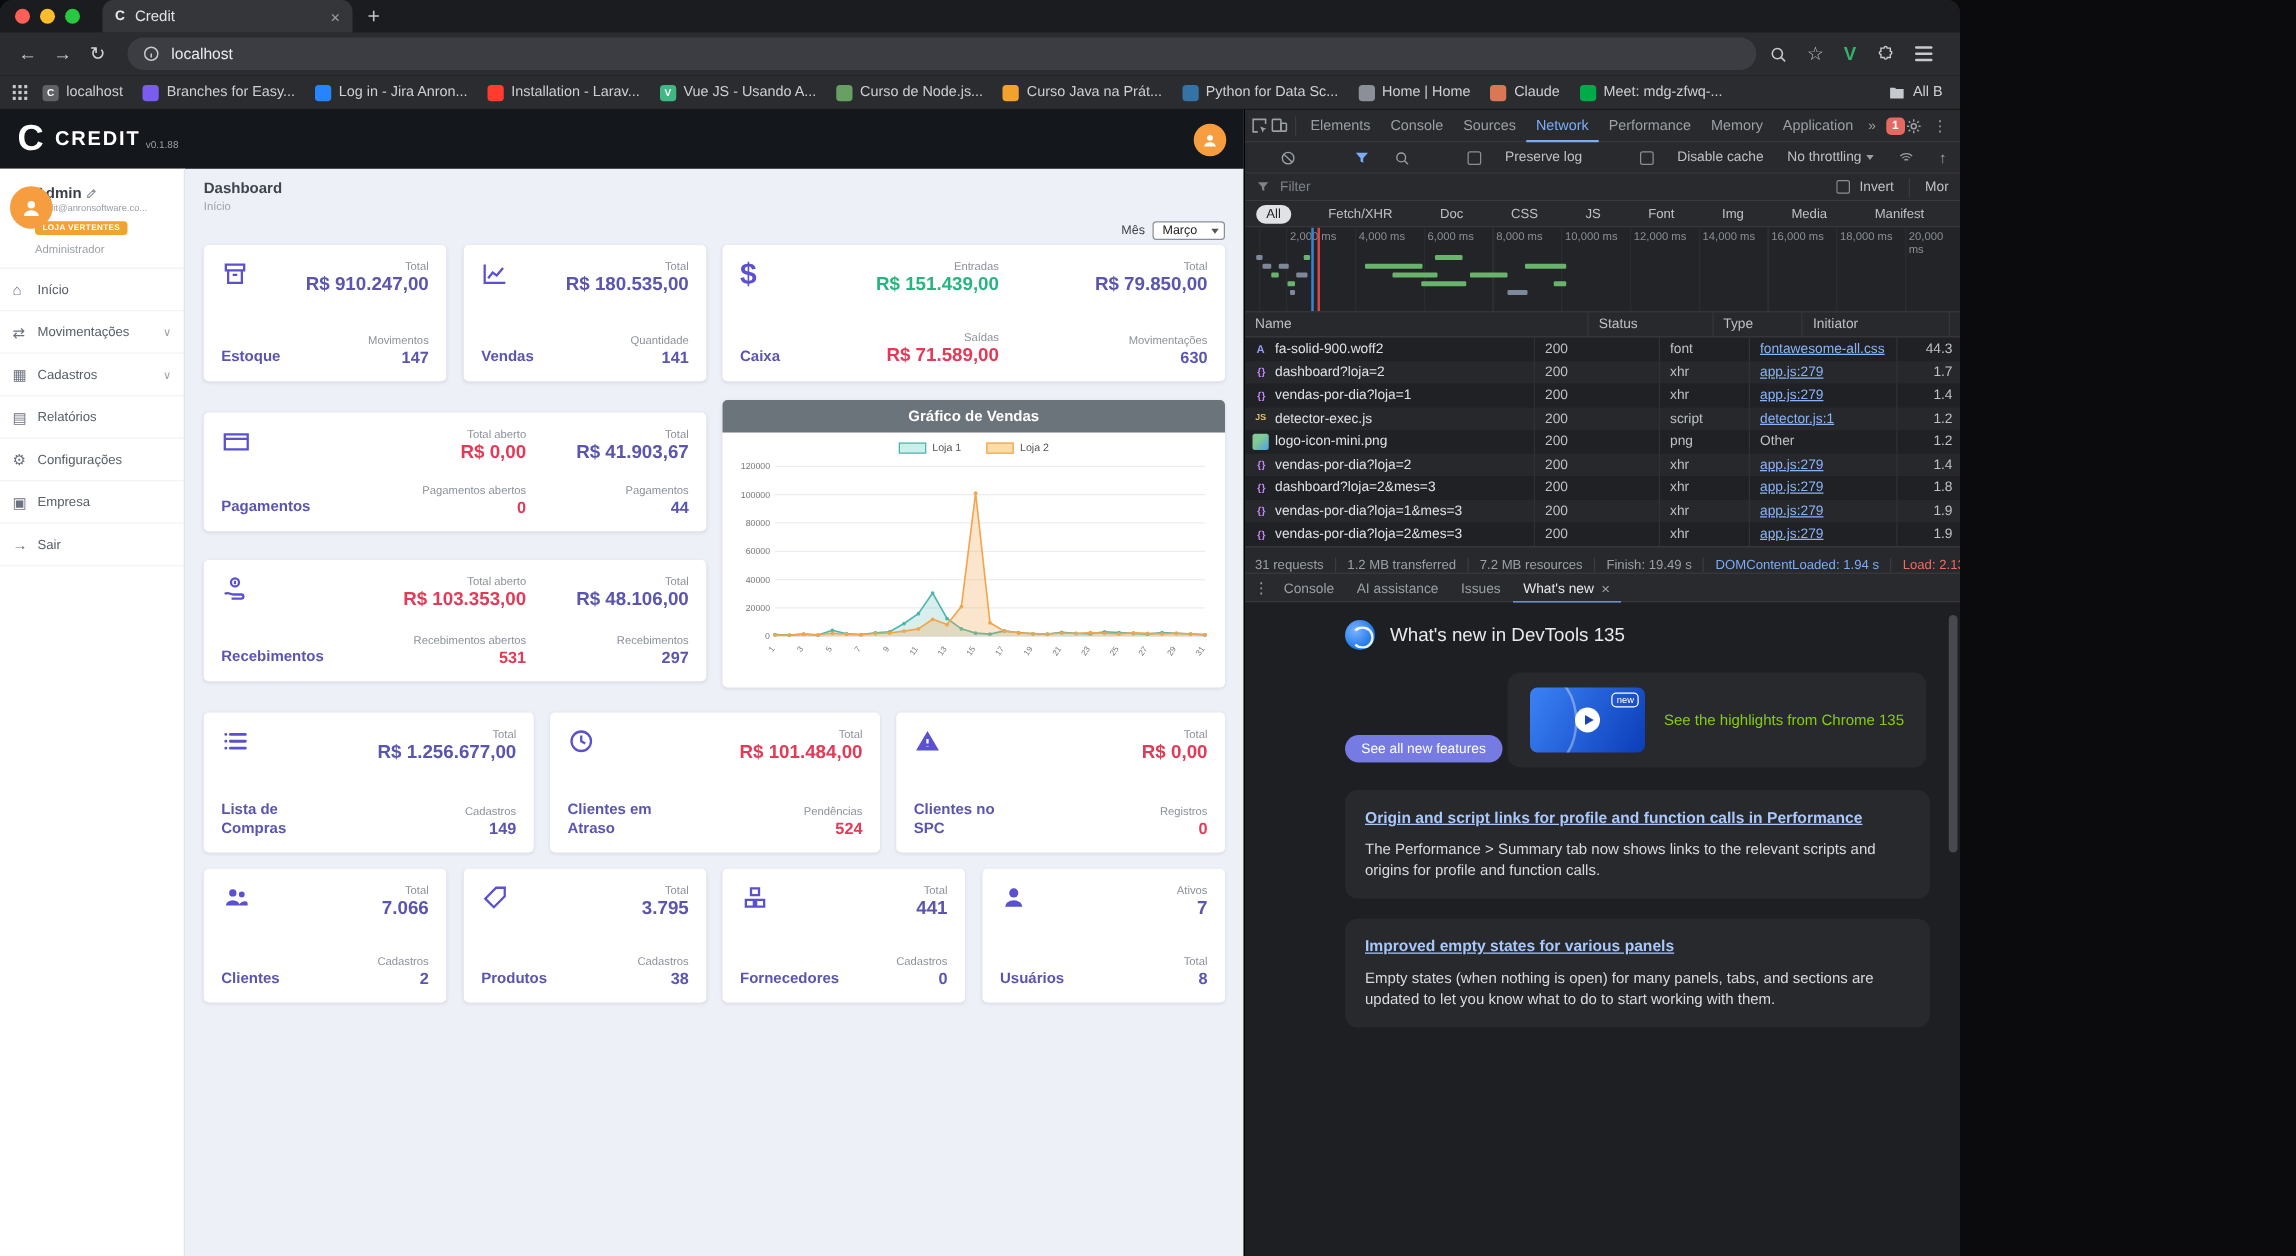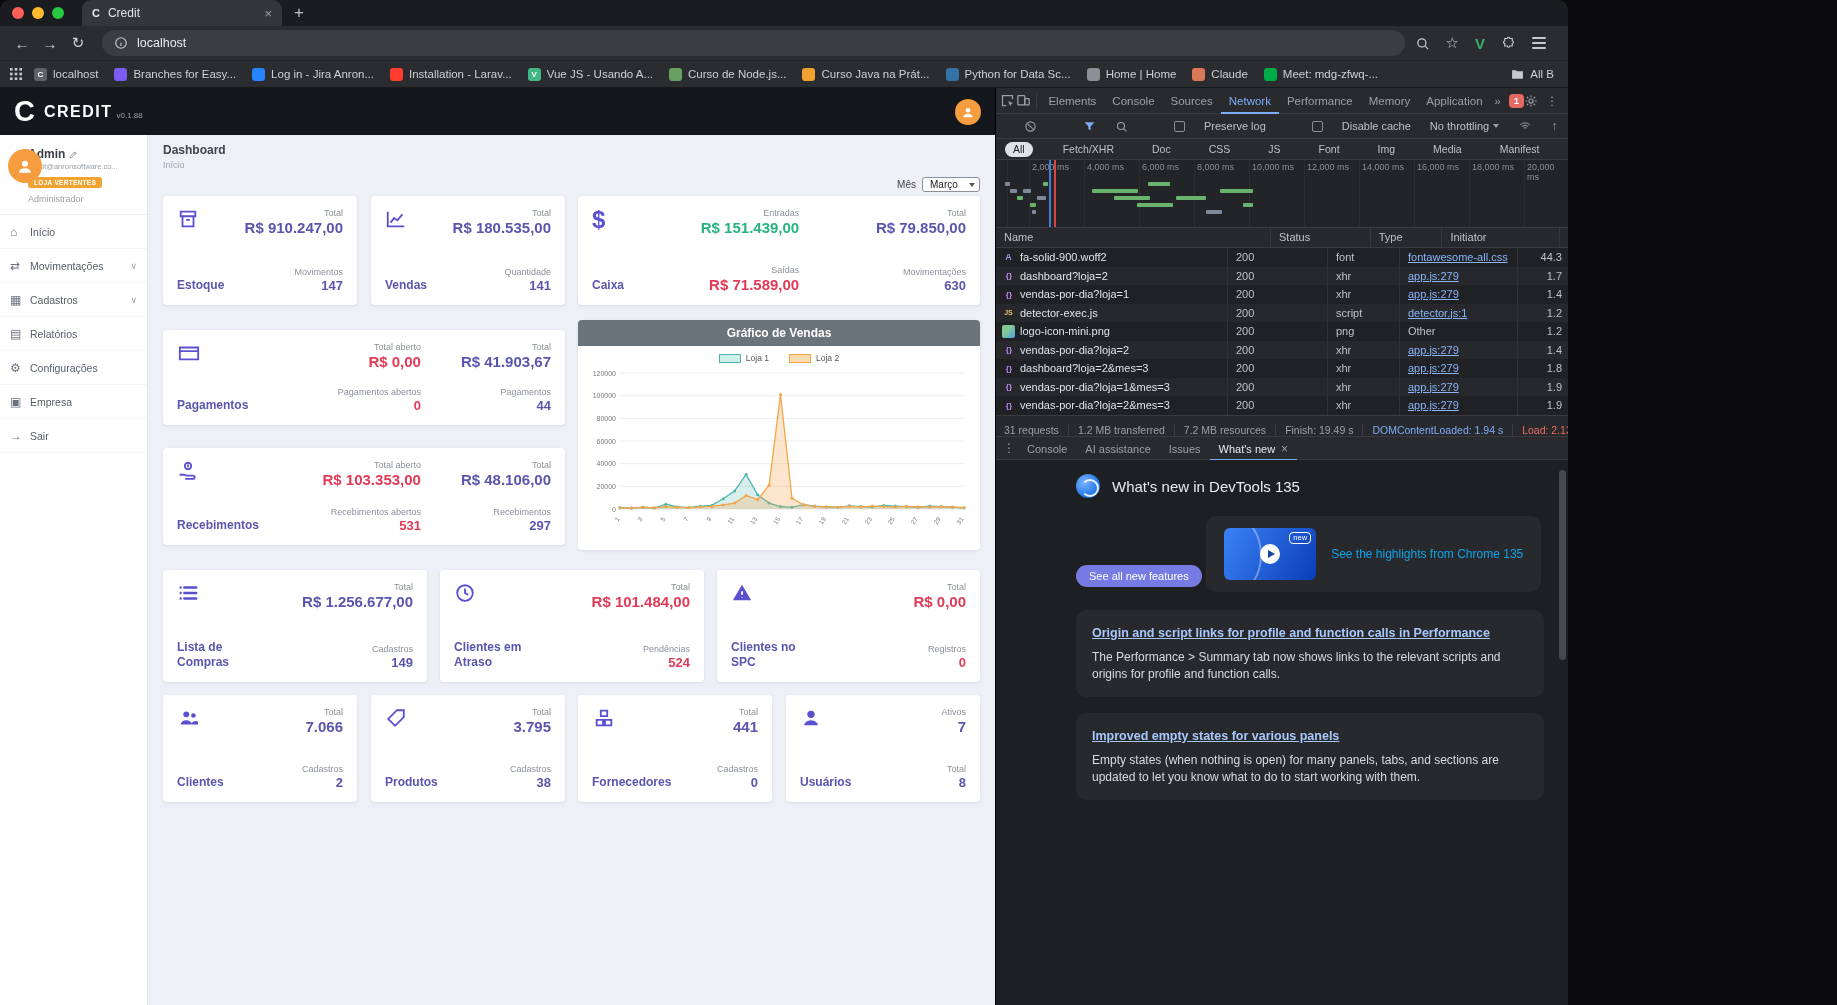--- a/index.html
+++ b/index.html
@@ -159,21 +159,21 @@
 .wn-logo{width:24px;height:24px;border-radius:50%;background:radial-gradient(circle at 35% 35%,#7ab3ff,#1a73e8 70%);position:relative;flex:none}
 .wn-logo::after{content:"";position:absolute;left:5px;top:5px;width:14px;height:14px;border-radius:50%;border:2px solid rgba(255,255,255,.9);border-left-color:transparent}
 .wn-head h2{font-size:15px;font-weight:500;color:#e8eaed}
 .wn-cta{margin-top:13px;background:#757be2;color:#fff;border:none;font-family:inherit;font-size:11px;padding:5px 13px;border-radius:13px;cursor:pointer;display:inline-block}
 .wn-card{margin:18px 0;background:#28292d;border-radius:10px;padding:12px 18px;display:inline-flex;align-items:center;gap:15px}
 .wn-thumb{width:92px;height:52px;border-radius:6px;background:linear-gradient(120deg,#3b82f6,#0b3db8);position:relative;flex:none;overflow:hidden}
 .wn-thumb::before{content:"";position:absolute;left:-12px;top:-10px;width:46px;height:70px;border-radius:50%;border:2px solid rgba(255,255,255,.35)}
 .wn-play{position:absolute;left:36px;top:16px;width:20px;height:20px;border-radius:50%;background:#fff}
 .wn-play::after{content:"";position:absolute;left:8px;top:5.5px;width:0;height:0;border-left:7px solid #1a44a8;border-top:4.5px solid transparent;border-bottom:4.5px solid transparent}
 .wn-badge{position:absolute;right:5px;top:4px;border:1px solid #fff;border-radius:4px;color:#fff;font-size:7.5px;padding:0 3px;line-height:10px}
-.wn-card-text{font-size:12px;color:#0ea5e9}
+.wn-card-text{font-size:12px;color:#84cc16}
 .wn-section{background:#28292d;border-radius:10px;padding:13px 16px;margin-bottom:16px;width:468px}
 .wn-link{color:#a8c7fa;font-weight:700;font-size:12.5px;text-decoration:underline;cursor:pointer}
 .wn-section p{margin-top:8px;font-size:12px;color:#d7dadf;line-height:1.45}
 .wn-scroll{position:absolute;right:2px;top:10px;width:7px;height:190px;border-radius:4px;background:#47494e}
 </style>
 </head>
 <body>
 
 <div id="window">
 
@@ -866,20 +866,32 @@
         </span>
         <span>
           <svg width="14" height="12" viewBox="0 0 24 24" fill="none" stroke="#9aa0a6" stroke-width="2">
               <path d="M2.5 9.5a14 14 0 0 1 19 0M5.8 13a9.5 9.5 0 0 1 12.4 0M9 16.3a5 5 0 0 1 6 0M12 19.5h.01"></path>
             </svg>
         </span>
         <span class="arrow-g">↑</span>
         <span class="arrow-g">↓</span>
       </div>
 
+      <div class="dt-filterrow">
+        <svg width="11" height="11" viewBox="0 0 24 24">
+            <path fill="#7e838a" d="M3 4h18l-7 8v7l-4-2v-5z"></path>
+          </svg>
+        <span class="filter-ph">Filter</span>
+        <div class="fr-right">
+          <span class="cb"></span>
+          <span class="cb-lb">Invert</span>
+          <span class="dt-sep"></span>
+          <span class="cb-lb">Mor</span>
+        </div>
+      </div>
 
       <div class="chip-row">
 
           <span class="chip" data-sel="true">All</span>
 
           <span class="chip">Fetch/XHR</span>
 
           <span class="chip">Doc</span>
 
           <span class="chip">CSS</span>

